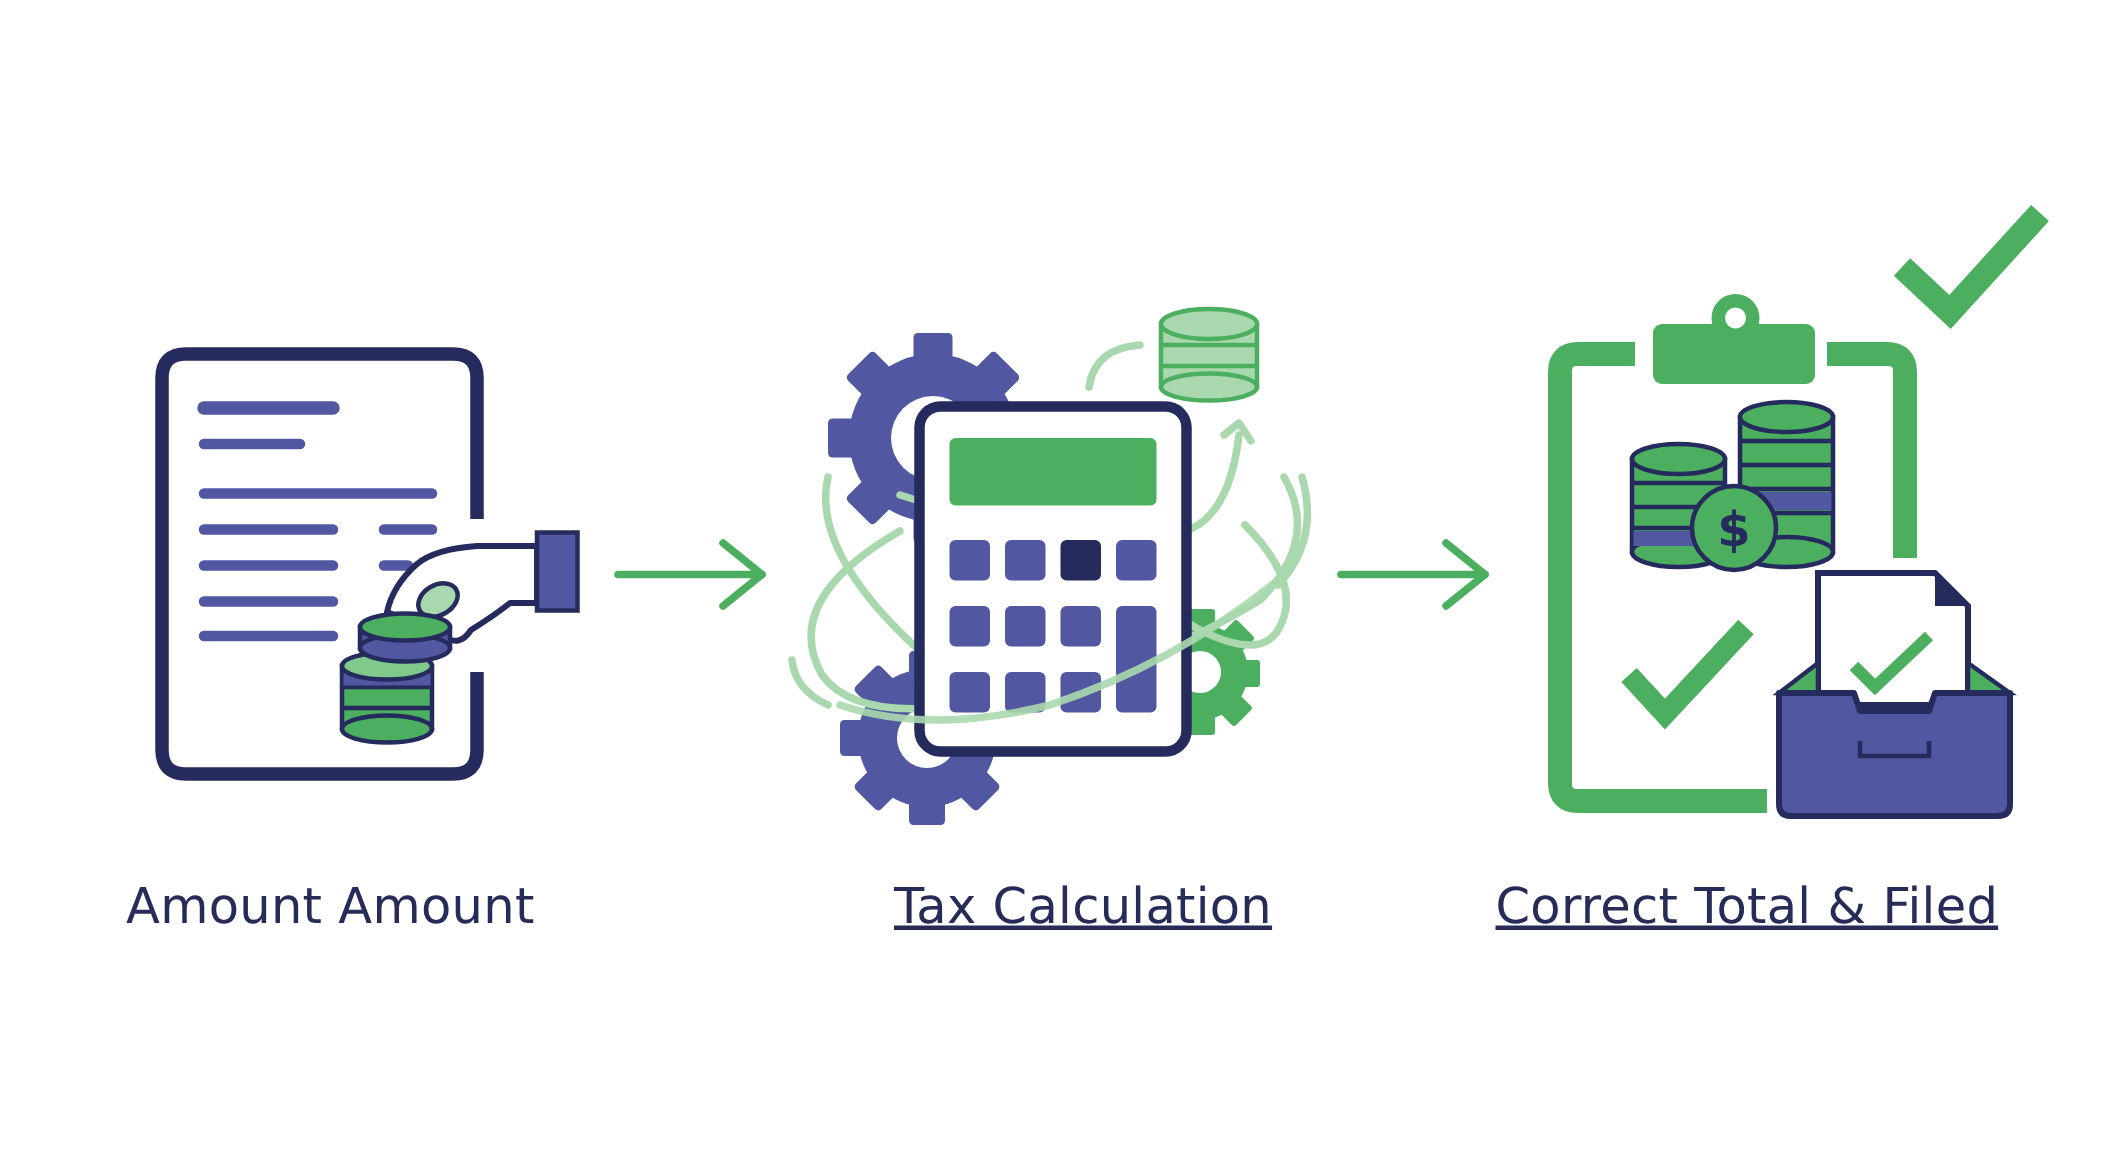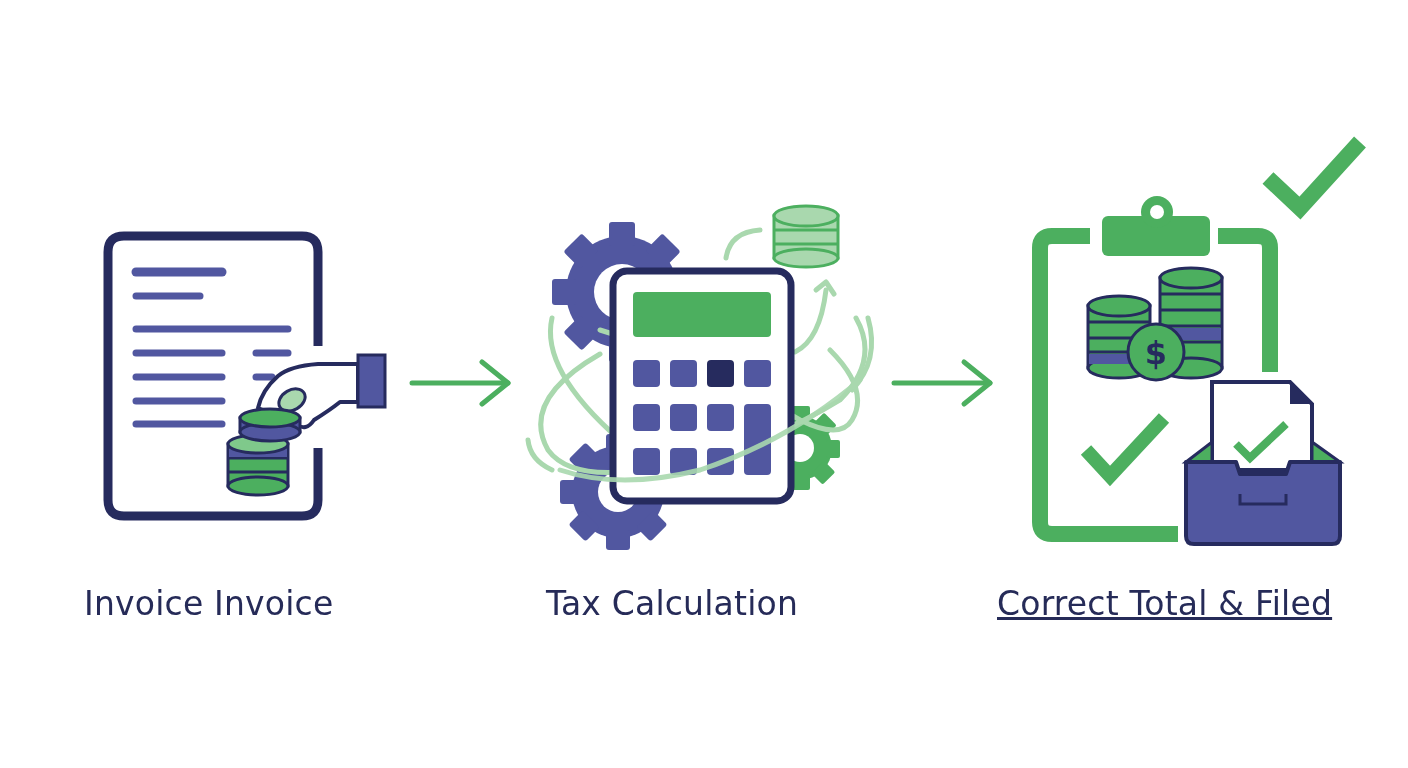--- a/index.html
+++ b/index.html
@@ -175,15 +175,15 @@
     <path d="M1290 382 L1290 404 L1312 404 Z" fill="#262b5e"></path>
     <polyline points="1236,444 1250,458 1286,424" fill="none" stroke="#4caf5f" stroke-width="8"></polyline>
     <path d="M1186 462 L1212 442 L1212 462 Z" fill="#4caf5f" stroke="#262b5e" stroke-width="3"></path>
     <path d="M1340 462 L1312 442 L1312 462 Z" fill="#4caf5f" stroke="#262b5e" stroke-width="3"></path>
     <path d="M1186 462 L1236 462 L1240 474 L1286 474 L1290 462 L1340 462 L1340 536 Q1340 544 1332 544 L1194 544 Q1186 544 1186 536 Z" fill="#5157a0" stroke="#262b5e" stroke-width="4" stroke-linejoin="round"></path>
     <path d="M1240 494 L1240 504 L1286 504 L1286 494" fill="none" stroke="#262b5e" stroke-width="3"></path>
   </g>
 </svg>
 </div>
 
-<div class="label" style="left:84px;">Invoice Invoice</div>
-<div class="label" style="left:546px;">Tax Calculation</div>
+<div class="label" style="left:84px;">Amount Amount</div>
+<div class="label" style="left:596px;text-decoration:underline;">Tax Calculation</div>
 <div class="label" style="left:997px;text-decoration:underline;">Correct Total &amp; Filed</div>
 
 </body></html>

